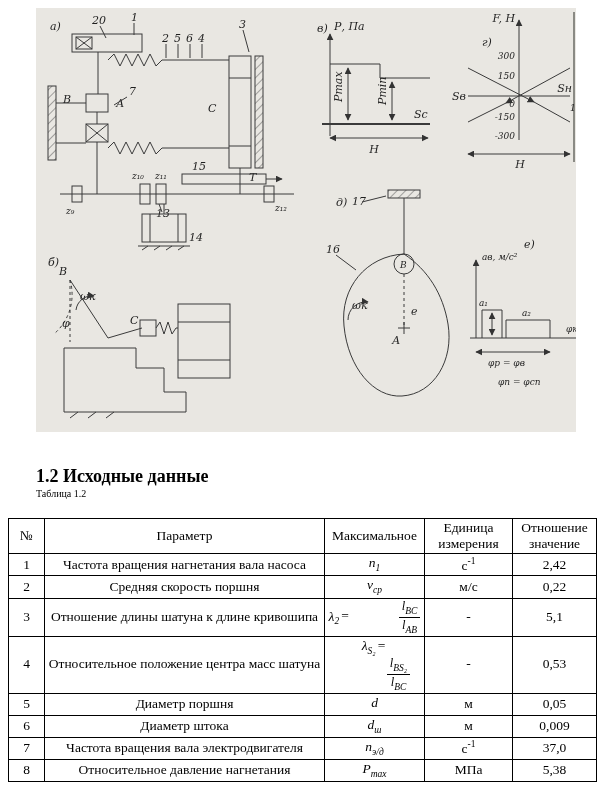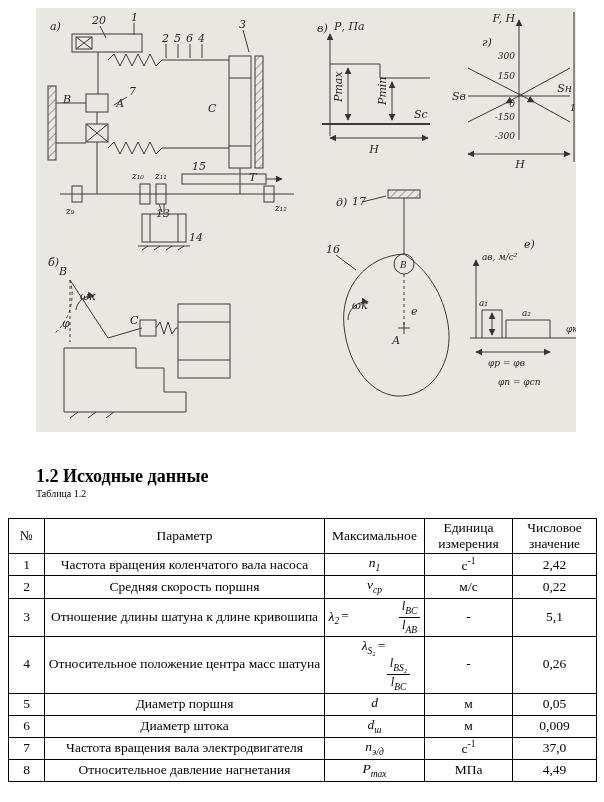--- a/index.html
+++ b/index.html
@@ -232,27 +232,27 @@
       <col class="c-sym">
       <col class="c-unit">
       <col class="c-val">
   </colgroup>
   <thead>
     <tr>
       <th>№</th>
       <th>Параметр</th>
       <th>Максимальное</th>
       <th>Единица измерения</th>
-      <th>Числовое значение</th>
+      <th>Отношение значение</th>
     </tr>
   </thead>
   <tbody>
     <tr>
       <td>1</td>
-      <td>Частота вращения коленчатого вала насоса</td>
+      <td>Частота вращения нагнетания вала насоса</td>
       <td><i>n</i><sub>1</sub></td>
       <td><span>с</span><sup>-1</sup></td>
       <td>2,42</td>
     </tr>
     <tr>
       <td>2</td>
       <td>Средняя скорость поршня</td>
       <td><i>v</i><sub>ср</sub></td>
       <td>м/с</td>
       <td>0,22</td>
@@ -262,21 +262,21 @@
       <td>Отношение длины шатуна к длине кривошипа</td>
       <td><i>λ</i><sub>2</sub><span class="eq">=</span><span class="frac"><span class="top"><i>l</i><sub>BC</sub></span><span class="bot"><i>l</i><sub>AB</sub></span></span></td>
       <td>-</td>
       <td>5,1</td>
     </tr>
     <tr>
       <td>4</td>
       <td>Относительное положение центра масс шатуна</td>
       <td><i>λ</i><sub>S₂</sub><span class="eq">=</span><span class="frac"><span class="top"><i>l</i><sub>BS₂</sub></span><span class="bot"><i>l</i><sub>BC</sub></span></span></td>
       <td>-</td>
-      <td>0,26</td>
+      <td>0,53</td>
     </tr>
     <tr>
       <td>5</td>
       <td>Диаметр поршня</td>
       <td><i>d</i><sub></sub></td>
       <td>м</td>
       <td>0,05</td>
     </tr>
     <tr>
       <td>6</td>
@@ -290,16 +290,16 @@
       <td>Частота вращения вала электродвигателя</td>
       <td><i>n</i><sub>э/д</sub></td>
       <td><span>с</span><sup>-1</sup></td>
       <td>37,0</td>
     </tr>
     <tr>
       <td>8</td>
       <td>Относительное давление нагнетания</td>
       <td><i>P</i><sub>max</sub></td>
       <td>МПа</td>
-      <td>4,49</td>
+      <td>5,38</td>
     </tr>
   </tbody>
 </table>
 
 </body></html>

